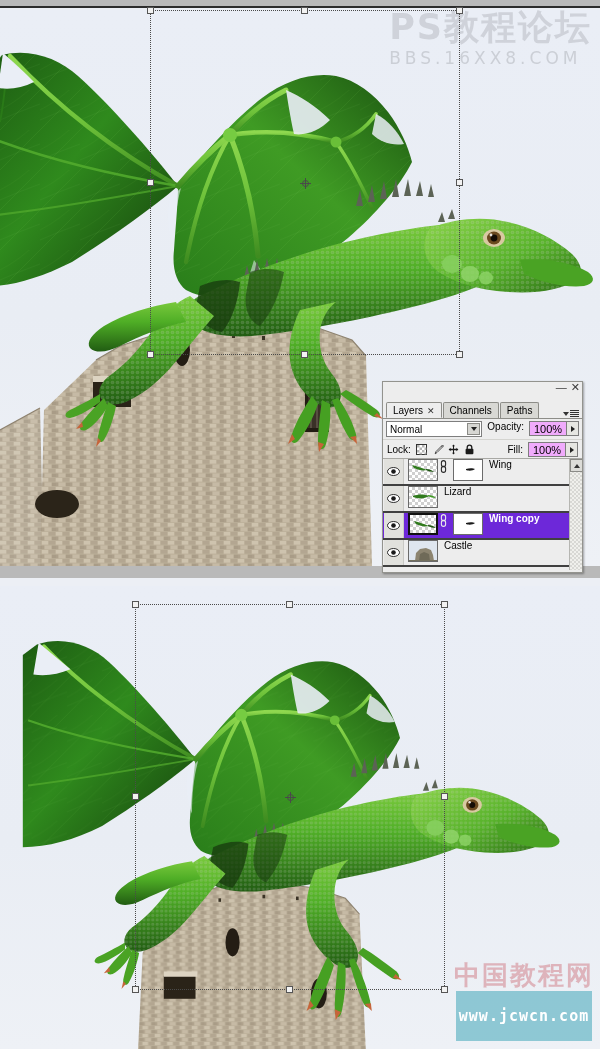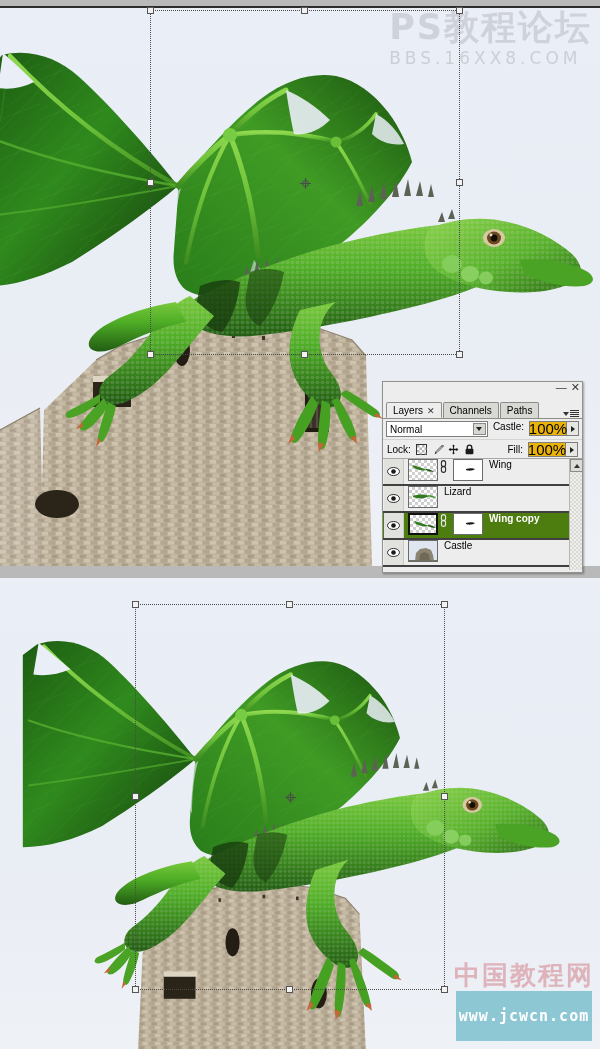--- a/index.html
+++ b/index.html
@@ -159,23 +159,23 @@
     position: absolute; right: 1px; top: 1px;
     width: 13px; height: 12px; background: #d6d6d2;
     border: 1px solid #8a8a86;
     display: flex; align-items: center; justify-content: center;
   }
   .combo .arrowbox i { width:0;height:0;border-left:3px solid transparent;border-right:3px solid transparent;border-top:4px solid #222; }
 
   .lbl { font-size: 10px; white-space: nowrap; }
   .numfield {
     position: relative; width: 38px; height: 15px;
-    background: #eab308; border: 1px solid #7e7e7e;
+    background: #f0abfc; border: 1px solid #7e7e7e;
     display: flex; align-items: center; justify-content: center;
-    font-size: 15px;
+    font-size: 11px;
   }
   .spin {
     width: 12px; height: 15px; background: #e6e6e2;
     border: 1px solid #7e7e7e; border-left: none;
     display: flex; align-items: center; justify-content: center;
   }
   .spin i { width:0;height:0;border-top:3px solid transparent;border-bottom:3px solid transparent;border-left:4px solid #222; }
 
   .lockrow {
     display: flex; align-items: center;
@@ -192,21 +192,21 @@
     background: #ededed;
     height: 112px; overflow: hidden;
   }
   .layerrow {
     position: relative;
     display: flex; align-items: flex-start;
     height: 27px;
     border-bottom: 2px solid #404040;
     padding-left: 1px;
   }
-  .layerrow.selected { background: #4d7c0f; color: #fff; }
+  .layerrow.selected { background: #6d28d9; color: #fff; }
   .eyecell {
     width: 20px; height: 25px;
     display: flex; align-items: center; justify-content: center;
     border-right: 1px solid #c9c9c5;
     background: #e1e1dd;
   }
   .layerrow.selected .eyecell { background: #e1e1dd; }
   .thumb {
     width: 30px; height: 22px; margin-left: 4px;
     border: 1px solid #6b6b6b; background: #fff;
@@ -649,21 +649,21 @@
       </div>
     </div>
 
     <div class="blendrow">
       <div class="combo">
         <span class="val">Normal</span>
         <span class="arrowbox">
             <i></i>
           </span>
       </div>
-      <span class="lbl">Castle:</span>
+      <span class="lbl">Opacity:</span>
       <div style="display:flex;">
         <div class="numfield">100%</div>
         <div class="spin">
             <i></i>
           </div>
       </div>
     </div>
 
     <div class="lockrow">
       <span class="lbl">Lock:</span>

